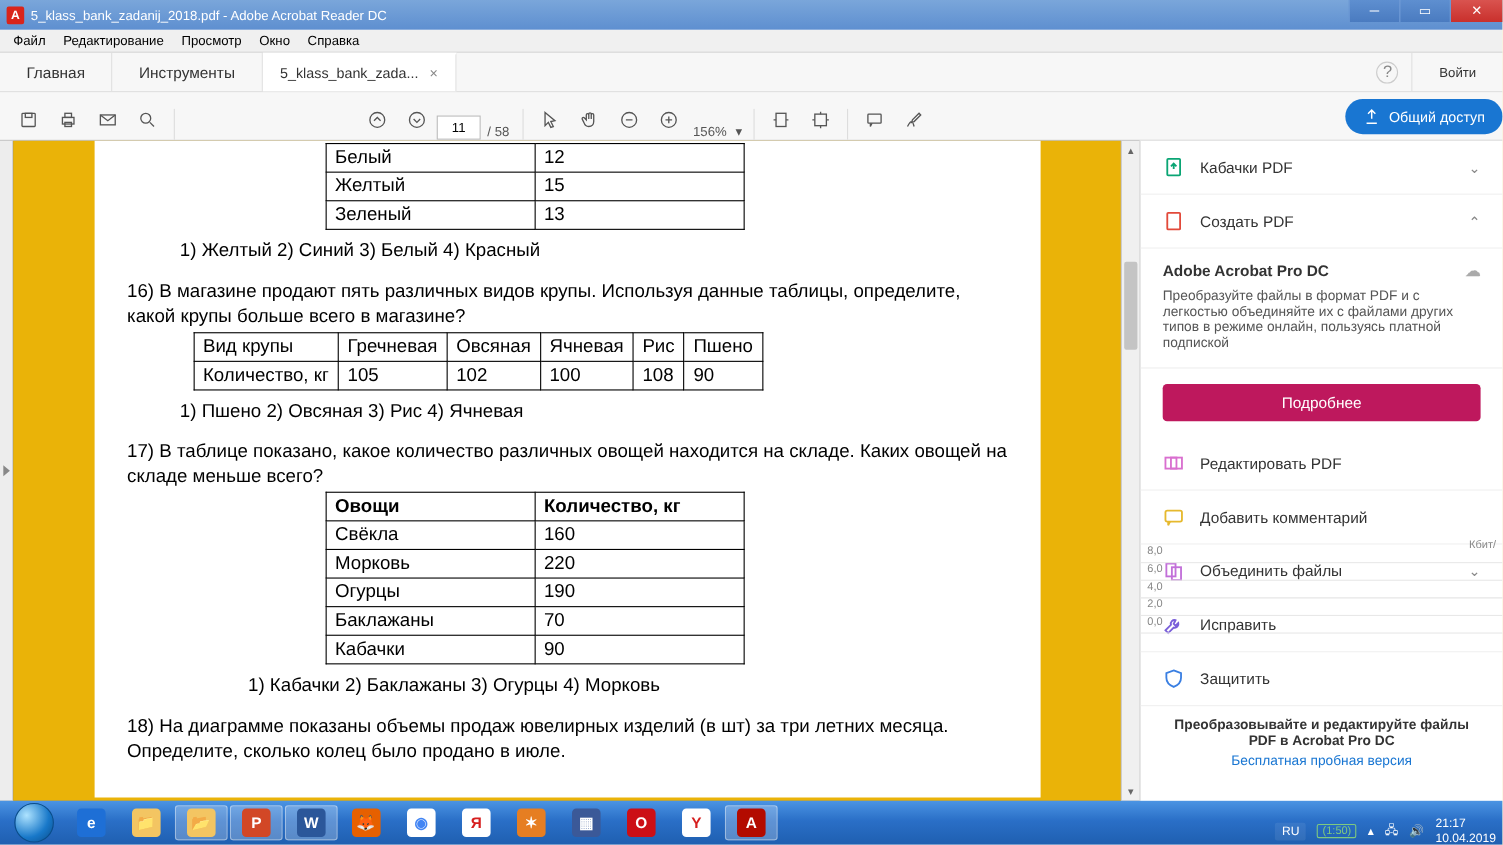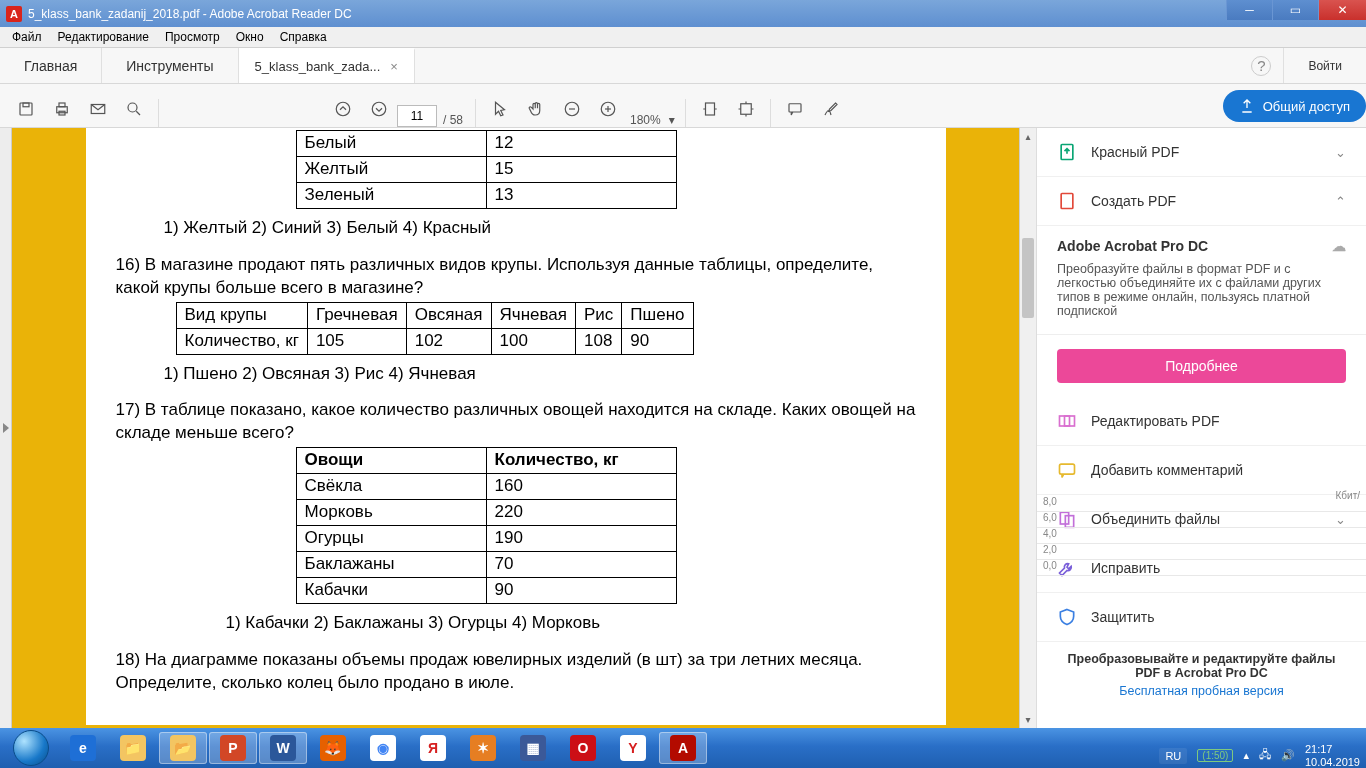--- a/index.html
+++ b/index.html
@@ -52,21 +52,21 @@
 .vscroll .arr { height:17px; display:flex;align-items:center;justify-content:center;font-size:10px;color:#666;}
 
 
 .sidebar { width: 330px; background: #fff; border-left: 1px solid #ddd; display: flex; flex-direction: column; font-size: 14px; position:relative; }
 .sb-item { padding: 14px 20px; display: flex; align-items: center; gap: 14px; color: #333; border-bottom: 1px solid #f0f0f0; }
 .sb-item .chev { margin-left: auto; color: #888; font-size: 13px; }
 .sb-icon { width: 20px; height: 20px; }
 .sb-sub { padding: 12px 20px 16px; font-size: 12.5px; color: #555; border-bottom: 1px solid #eee; }
 .sb-sub .hd { font-weight: 600; color: #333; font-size: 14px; margin-bottom: 8px; display:flex; align-items:center;}
 .sb-sub .hd .cloud { margin-left:auto; color:#aaa;}
-.sb-btn { margin: 14px 20px; background: #ec4899; color: #fff; text-align: center; padding: 9px 0; border-radius: 4px; font-size: 14px; }
+.sb-btn { margin: 14px 20px; background: #be185d; color: #fff; text-align: center; padding: 9px 0; border-radius: 4px; font-size: 14px; }
 .sb-promo { padding: 10px 20px; text-align: center; font-size: 12.5px; }
 .sb-promo .b { font-weight: 600; color: #333; }
 .sb-promo .link { color: #1976d2; margin-top: 4px; }
 .chartstub { position:absolute; right:0; top:368px; height:90px; width:100%; pointer-events:none;}
 .chartstub .row { height:16px; border-bottom:1px solid #e8e8e8; font-size:10px; color:#888; padding-left:6px;}
 .kbit { position:absolute; right:6px; top:362px; font-size:10px; color:#888;}
 
 
 .taskbar { height: 40px; background: linear-gradient(to bottom,#4b94e3,#2a6fc7 45%,#1f5fb0); display: flex; align-items: center; padding: 0 4px; position: relative; }
 .start { width: 54px; height: 40px; display: flex; align-items: center; justify-content: center; }
@@ -171,21 +171,21 @@
         <line x1="8" y1="12" x2="16" y2="12"></line>
       </svg>
     </div>
   <div class="tbtn">
       <svg viewBox="0 0 24 24">
         <circle cx="12" cy="12" r="9"></circle>
         <line x1="8" y1="12" x2="16" y2="12"></line>
         <line x1="12" y1="8" x2="12" y2="16"></line>
       </svg>
     </div>
-  <span class="zoomtxt">180%</span>
+  <span class="zoomtxt">156%</span>
   <span class="zoomtxt">▾</span>
   <div class="tsep"></div>
   <div class="tbtn">
       <svg viewBox="0 0 24 24">
         <rect x="6" y="4" width="12" height="16"></rect>
         <path d="M3 12h3M18 12h3"></path>
       </svg>
     </div>
   <div class="tbtn">
       <svg viewBox="0 0 24 24">
@@ -301,21 +301,21 @@
       <div class="arr" style="position:absolute;bottom:0;width:100%">▾</div>
     </div>
   </div>
 
   <div class="sidebar">
     <div class="sb-item">
       <svg class="sb-icon" viewBox="0 0 24 24" fill="none" stroke="#0aa574" stroke-width="2">
           <rect x="5" y="3" width="14" height="18" rx="1"></rect>
           <path d="M12 8v6M9 11l3-3 3 3"></path>
         </svg>
-      <span>Красный PDF</span>
+      <span>Кабачки PDF</span>
       <span class="chev">⌄</span>
     </div>
     <div class="sb-item">
       <svg class="sb-icon" viewBox="0 0 24 24" fill="none" stroke="#e2493a" stroke-width="2">
           <rect x="5" y="3" width="14" height="18" rx="1"></rect>
         </svg>
       <span>Создать PDF</span>
       <span class="chev">⌃</span>
     </div>
     <div class="sb-sub">

